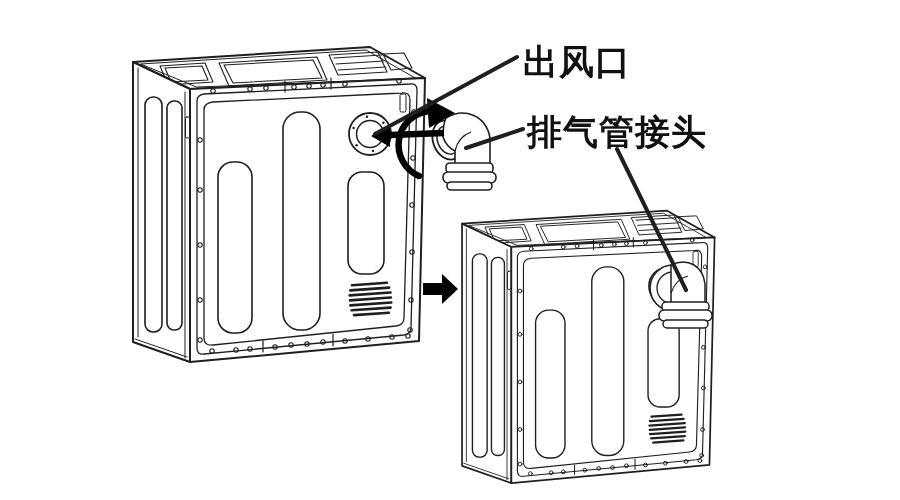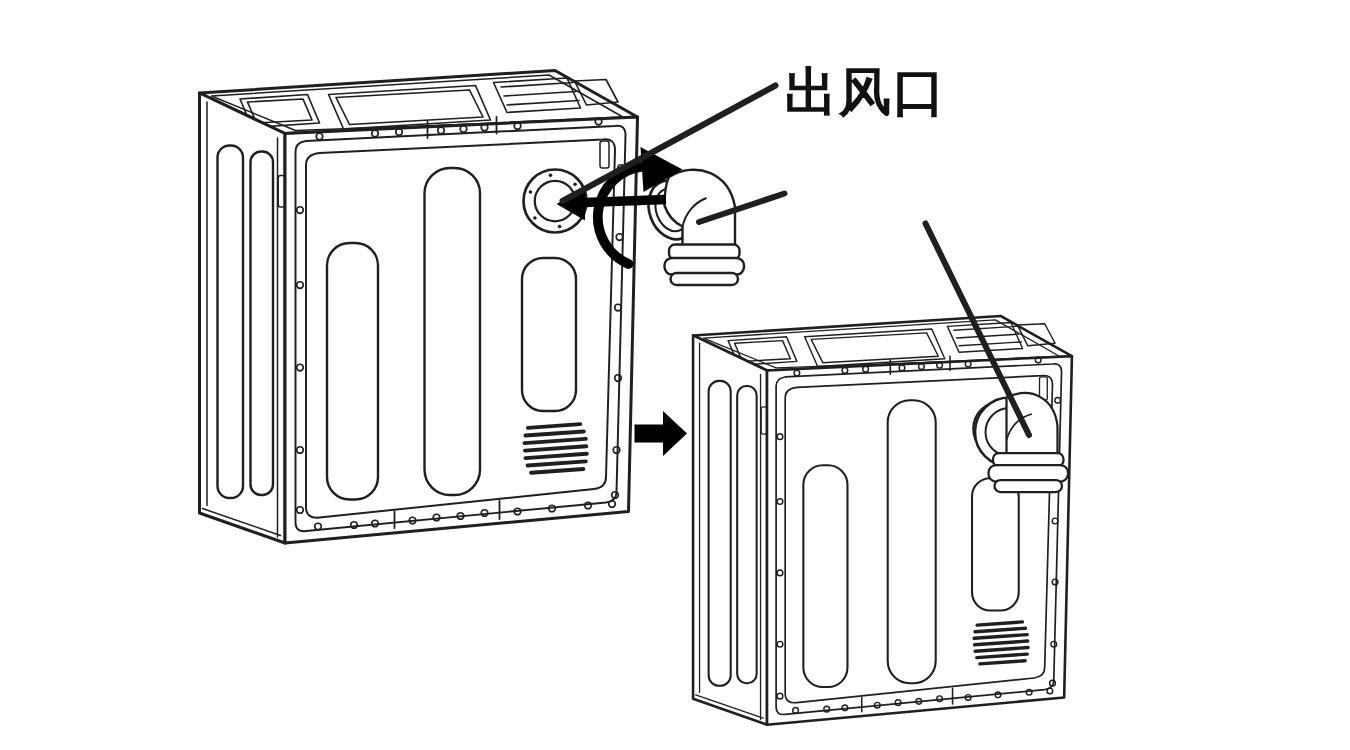--- a/index.html
+++ b/index.html
@@ -153,14 +153,15 @@
 
     <g stroke="var(--line)" stroke-width="4" stroke-linecap="round">
       <line x1="517" y1="57" x2="375" y2="134"></line>
       <line x1="523" y1="129" x2="466" y2="148"></line>
       <line x1="617" y1="149" x2="686" y2="290"></line>
     </g>
   </svg>
 
   <div class="label" id="label-air-outlet">出风口</div>
 
+  <div class="label" id="label-exhaust-connector">排气管接头</div>
 
 </div>
 
 </body></html>

